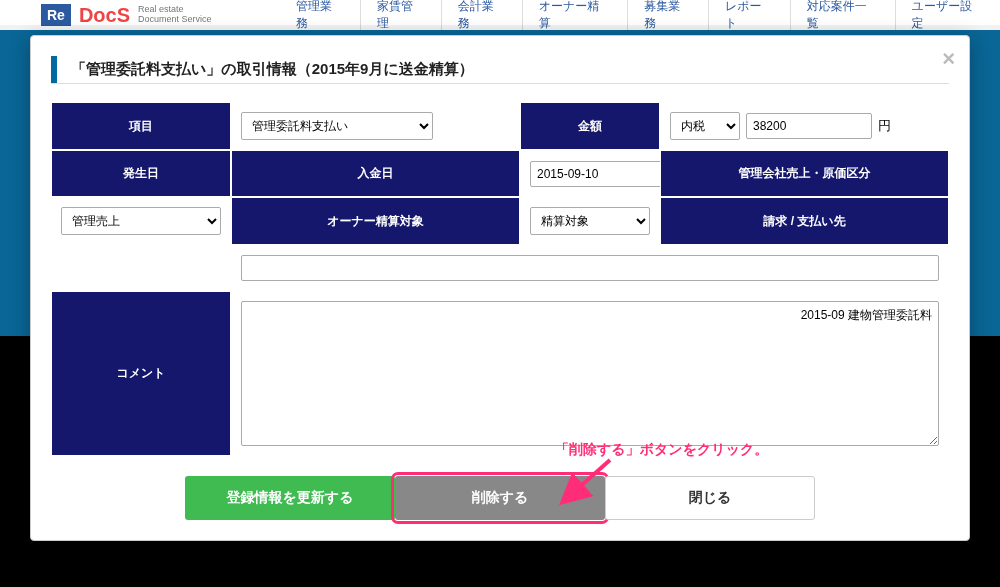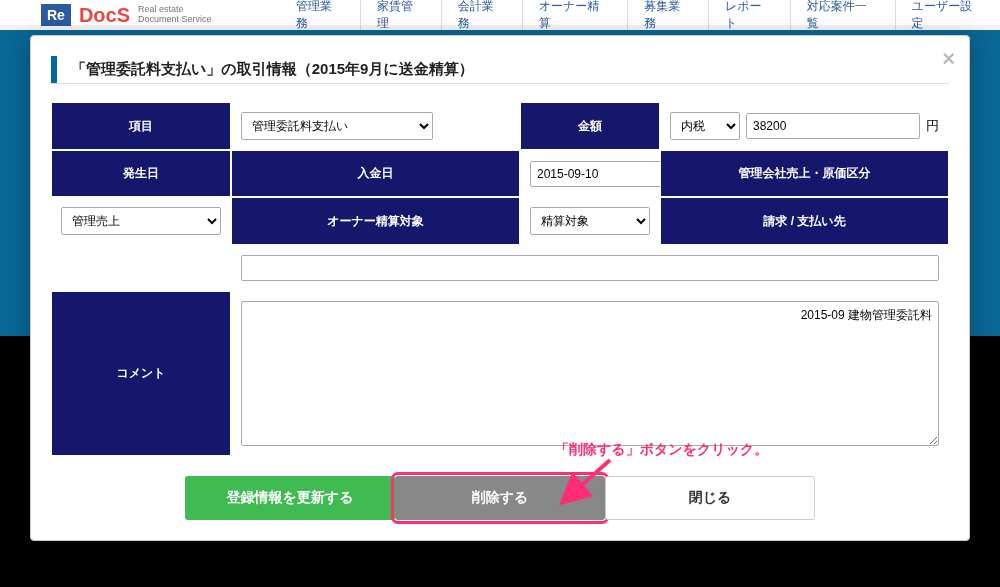--- a/index.html
+++ b/index.html
@@ -214,21 +214,21 @@
     <div class="cell">
       <select style="width:192px">
         <option>管理委託料支払い</option>
       </select>
     </div>
     <div class="lbl">金額</div>
     <div class="cell">
       <select style="width:70px">
         <option>内税</option>
       </select>
-      <input type="text" style="width: 174px;" value="38200">
+      <input type="text" style="width: 126px;" value="38200">
       <span>円</span>
     </div>
 
     <div class="lbl">発生日</div>
     <div class="lbl">入金日</div>
     <div class="cell">
       <input type="text" style="width: 140px;" value="2015-09-10">
     </div>
 
     <div class="lbl">管理会社売上・原価区分</div>

